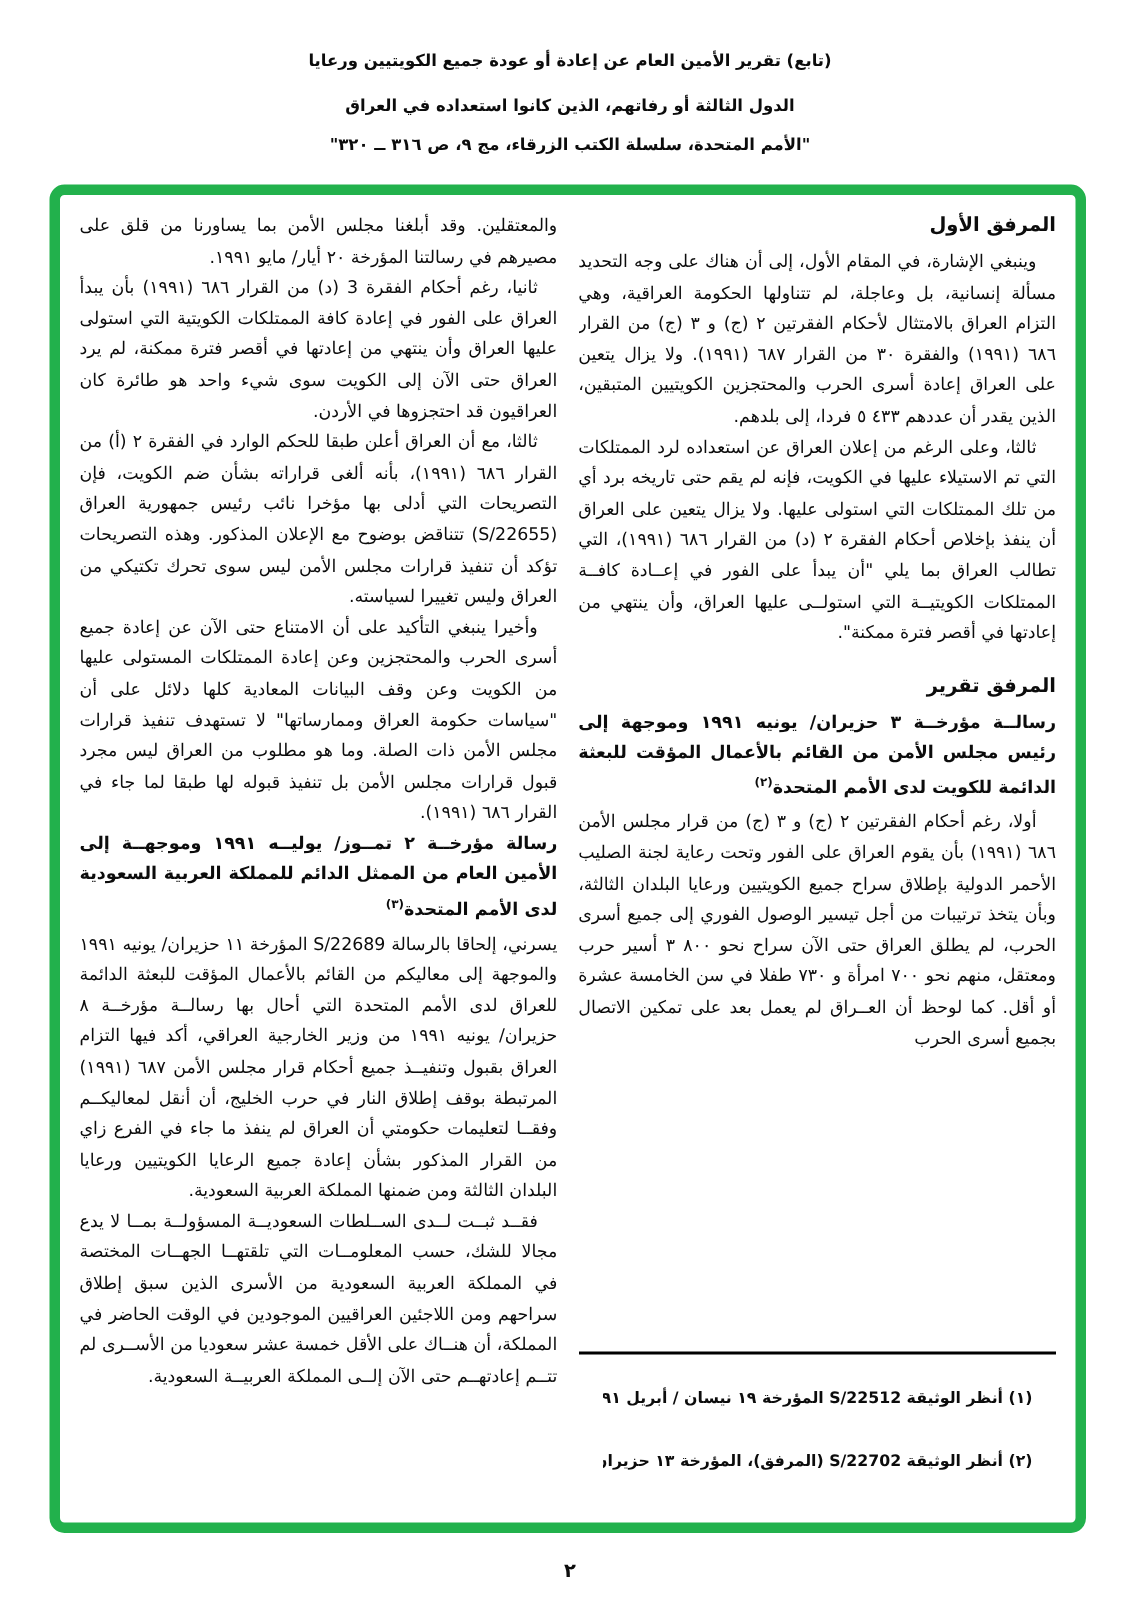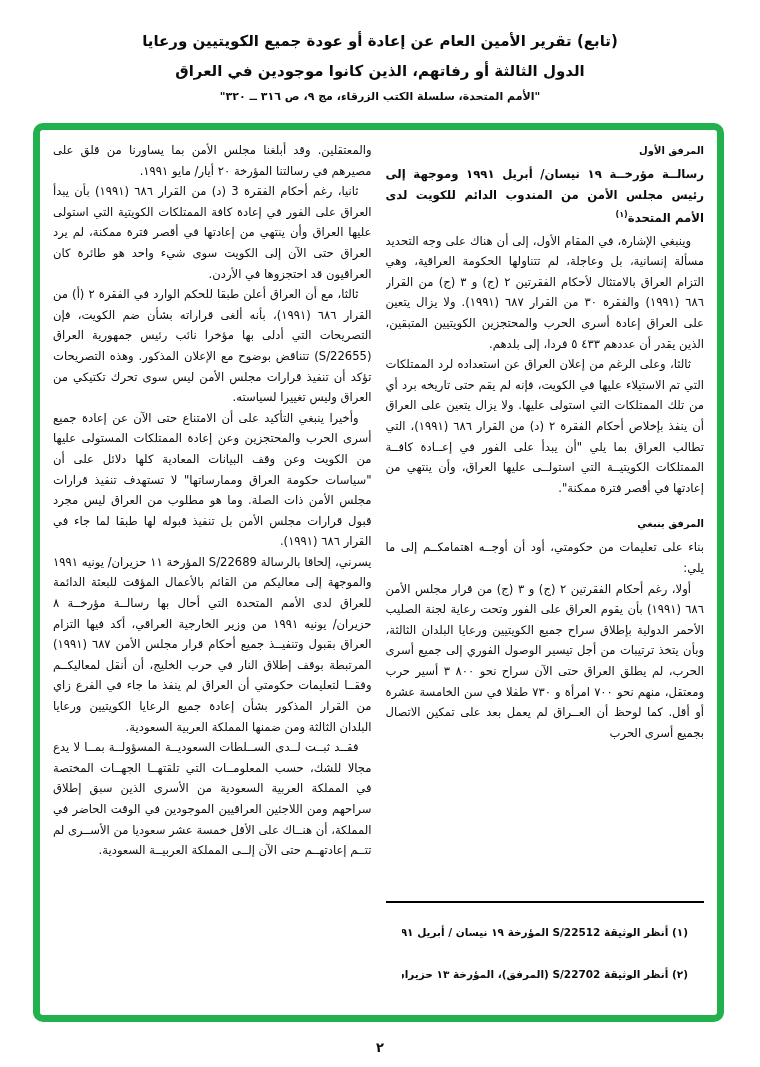--- a/index.html
+++ b/index.html
@@ -3,36 +3,36 @@
 <meta charset="utf-8">
 <style>
   html,body{margin:0;padding:0;}
   body{
     width:760px;height:1067px;position:relative;overflow:hidden;
     background:#ffffff;color:#0c0c0c;
     font-family:"DejaVu Sans", sans-serif;
   }
   
   .header{position:absolute;top:26px;left:0;right:0;text-align:center;direction:rtl;}
-  .header .h1,.header .h2{font-size:15px;font-weight:bold;line-height:30px;}
+  .header .h1,.header .h2{font-size:11px;font-weight:bold;line-height:30px;}
   .header .h3{font-size:11px;font-weight:bold;line-height:18px;margin-top:2px;}
   
   .frame{
     position:absolute;left:33px;top:123px;width:677px;height:885px;
     border:7px solid #22b14c;border-radius:10px;background:#fff;box-sizing:content-box;
   }
   .cols{
     position:absolute;top:0;left:0;right:0;bottom:0;
     padding:10px 13px 12px;direction:rtl;display:flex;gap:14px;
   }
   .col{flex:1;min-width:0;display:flex;flex-direction:column;overflow:hidden;}
   
   p{margin:0;font-size:11.6px;line-height:20.6px;text-align:justify;}
   p.ind{text-indent:13px;}
-  .annex-title{font-weight:bold;font-size:10px;line-height:21px;margin:0 0 3px;}
+  .annex-title{font-weight:bold;font-size:13px;line-height:21px;margin:0 0 3px;}
   .annex-title.mt{margin-top:15px;}
   .subtitle{font-weight:bold;font-size:11.7px;line-height:20.6px;text-align:justify;margin:0 0 2px;}
   sup{font-size:8px;font-weight:bold;}
   
   .footnotes{margin-top:auto;}
   .fn-rule{border-top:2px solid #000;width:100%;height:0;margin:0 0 13px;}
   .fn{
     font-size:10.5px;font-weight:bold;line-height:26px;text-align:right;
     white-space:nowrap;overflow:hidden;direction:rtl;margin:16px;
   }
@@ -40,51 +40,51 @@
   .page-number{
     position:absolute;bottom:12px;left:0;right:0;text-align:center;
     font-size:13px;font-weight:bold;
   }
 </style>
 </head>
 <body>
 
 <div class="header">
   <div class="h1">(تابع) تقرير الأمين العام عن إعادة أو عودة جميع الكويتيين ورعايا</div>
-  <div class="h2">الدول الثالثة أو رفاتهم، الذين كانوا موجودين في العراق</div>
+  <div class="h2">الدول الثالثة أو رفاتهم، الذين كانوا استعداده في العراق</div>
   <div class="h3">"الأمم المتحدة، سلسلة الكتب الزرقاء، مج ٩، ص ٣١٦ ــ ٣٢٠"</div>
 </div>
 
 <div class="frame">
   <div class="cols">
 
     <section class="col">
       <div class="annex-title">المرفق الأول</div>
-      <p class="subtitle"><span>رسالــة مؤرخــة ١٩ نيسان/ أبريل ١٩٩١ وموجهة إلى رئيس مجلس الأمن من المندوب الدائم للكويت لدى الأمم المتحدة</span><sup>(١)</sup></p>
       <p class="ind">وينبغي الإشارة، في المقام الأول، إلى أن هناك على وجه التحديد مسألة إنسانية، بل وعاجلة، لم تتناولها الحكومة العراقية، وهي التزام العراق بالامتثال لأحكام الفقرتين ٢ (ج) و ٣ (ج) من القرار ٦٨٦ (١٩٩١) والفقرة ٣٠ من القرار ٦٨٧ (١٩٩١). ولا يزال يتعين على العراق إعادة أسرى الحرب والمحتجزين الكويتيين المتبقين، الذين يقدر أن عددهم ٤٣٣ ٥ فردا، إلى بلدهم.</p>
       <p class="ind">ثالثا، وعلى الرغم من إعلان العراق عن استعداده لرد الممتلكات التي تم الاستيلاء عليها في الكويت، فإنه لم يقم حتى تاريخه برد أي من تلك الممتلكات التي استولى عليها. ولا يزال يتعين على العراق أن ينفذ بإخلاص أحكام الفقرة ٢ (د) من القرار ٦٨٦ (١٩٩١)، التي تطالب العراق بما يلي "أن يبدأ على الفور في إعــادة كافــة الممتلكات الكويتيــة التي استولــى عليها العراق، وأن ينتهي من إعادتها في أقصر فترة ممكنة".</p>
 
-      <div class="annex-title mt">المرفق ينبغي</div>
-      <p>بناء على تعليمات من حكومتي، أود أن أوجــه اهتمامكــم إلى ما يلي:</p>
+      <div class="annex-title mt">المرفق تقرير</div>
+      <p class="subtitle"><span>رسالــة مؤرخــة ٣ حزيران/ يونيه ١٩٩١ وموجهة إلى رئيس مجلس الأمن من القائم بالأعمال المؤقت للبعثة الدائمة للكويت لدى الأمم المتحدة</span><sup>(٢)</sup></p>
       <p class="ind">أولا، رغم أحكام الفقرتين ٢ (ج) و ٣ (ج) من قرار مجلس الأمن ٦٨٦ (١٩٩١) بأن يقوم العراق على الفور وتحت رعاية لجنة الصليب الأحمر الدولية بإطلاق سراح جميع الكويتيين ورعايا البلدان الثالثة، وبأن يتخذ ترتيبات من أجل تيسير الوصول الفوري إلى جميع أسرى الحرب، لم يطلق العراق حتى الآن سراح نحو ٨٠٠ ٣ أسير حرب ومعتقل، منهم نحو ٧٠٠ امرأة و ٧٣٠ طفلا في سن الخامسة عشرة أو أقل. كما لوحظ أن العــراق لم يعمل بعد على تمكين الاتصال بجميع أسرى الحرب</p>
 
       <div class="footnotes">
         <div class="fn-rule"></div>
         <p class="fn">(١) أنظر الوثيقة S/22512 المؤرخة ١٩ نيسان / أبريل ١٩٩١.</p>
         <p class="fn">(٢) أنظر الوثيقة S/22702 (المرفق)، المؤرخة ١٣ حزيران / يونيه ١٩٩١.</p>
 
       </div>
     </section>
 
     <section class="col">
       <p>والمعتقلين. وقد أبلغنا مجلس الأمن بما يساورنا من قلق على مصيرهم في رسالتنا المؤرخة ٢٠ أيار/ مايو ١٩٩١.</p>
       <p class="ind">ثانيا، رغم أحكام الفقرة 3 (د) من القرار ٦٨٦ (١٩٩١) بأن يبدأ العراق على الفور في إعادة كافة الممتلكات الكويتية التي استولى عليها العراق وأن ينتهي من إعادتها في أقصر فترة ممكنة، لم يرد العراق حتى الآن إلى الكويت سوى شيء واحد هو طائرة كان العراقيون قد احتجزوها في الأردن.</p>
       <p class="ind">ثالثا، مع أن العراق أعلن طبقا للحكم الوارد في الفقرة ٢ (أ) من القرار ٦٨٦ (١٩٩١)، بأنه ألغى قراراته بشأن ضم الكويت، فإن التصريحات التي أدلى بها مؤخرا نائب رئيس جمهورية العراق (S/22655) تتناقض بوضوح مع الإعلان المذكور. وهذه التصريحات تؤكد أن تنفيذ قرارات مجلس الأمن ليس سوى تحرك تكتيكي من العراق وليس تغييرا لسياسته.</p>
       <p class="ind">وأخيرا ينبغي التأكيد على أن الامتناع حتى الآن عن إعادة جميع أسرى الحرب والمحتجزين وعن إعادة الممتلكات المستولى عليها من الكويت وعن وقف البيانات المعادية كلها دلائل على أن "سياسات حكومة العراق وممارساتها" لا تستهدف تنفيذ قرارات مجلس الأمن ذات الصلة. وما هو مطلوب من العراق ليس مجرد قبول قرارات مجلس الأمن بل تنفيذ قبوله لها طبقا لما جاء في القرار ٦٨٦ (١٩٩١).</p>
 
+      <p class="subtitle"><span>رسالة مؤرخــة ٢ تمــوز/ يوليــه ١٩٩١ وموجهــة إلى الأمين العام من الممثل الدائم للمملكة العربية السعودية لدى الأمم المتحدة</span><sup>(٣)</sup></p>
       <p>يسرني، إلحاقا بالرسالة S/22689 المؤرخة ١١ حزيران/ يونيه ١٩٩١ والموجهة إلى معاليكم من القائم بالأعمال المؤقت للبعثة الدائمة للعراق لدى الأمم المتحدة التي أحال بها رسالــة مؤرخــة ٨ حزيران/ يونيه ١٩٩١ من وزير الخارجية العراقي، أكد فيها التزام العراق بقبول وتنفيــذ جميع أحكام قرار مجلس الأمن ٦٨٧ (١٩٩١) المرتبطة بوقف إطلاق النار في حرب الخليج، أن أنقل لمعاليكــم وفقــا لتعليمات حكومتي أن العراق لم ينفذ ما جاء في الفرع زاي من القرار المذكور بشأن إعادة جميع الرعايا الكويتيين ورعايا البلدان الثالثة ومن ضمنها المملكة العربية السعودية.</p>
       <p class="ind">فقــد ثبــت لــدى الســلطات السعوديــة المسؤولــة بمــا لا يدع مجالا للشك، حسب المعلومــات التي تلقتهــا الجهــات المختصة في المملكة العربية السعودية من الأسرى الذين سبق إطلاق سراحهم ومن اللاجئين العراقيين الموجودين في الوقت الحاضر في المملكة، أن هنــاك على الأقل خمسة عشر سعوديا من الأســرى لم تتــم إعادتهــم حتى الآن إلــى المملكة العربيــة السعودية.</p>
     </section>
 
   </div>
 </div>
 
 <div class="page-number">٢</div>
 
 </body></html>

